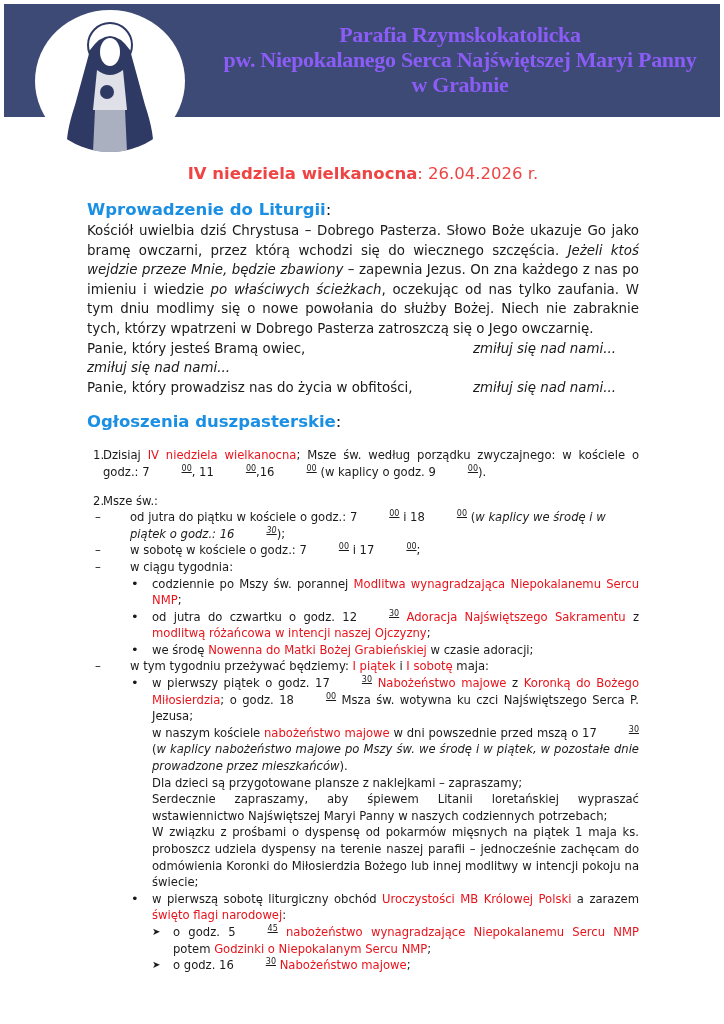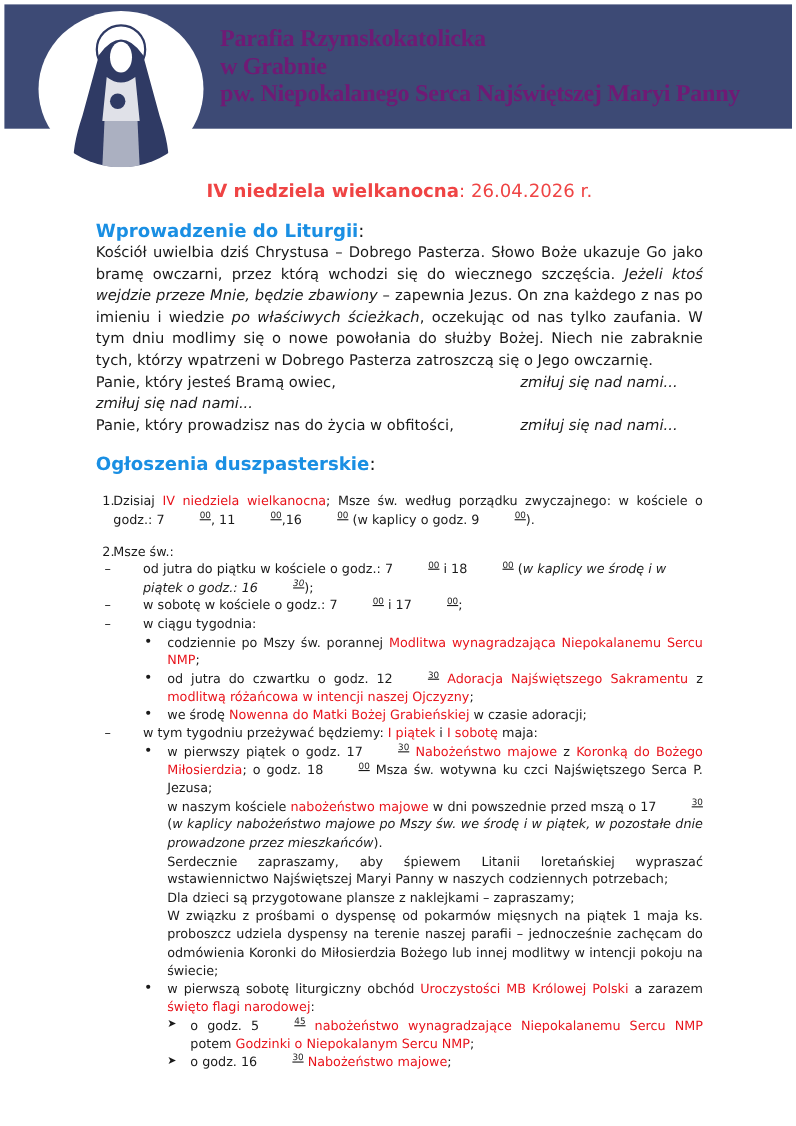--- a/index.html
+++ b/index.html
@@ -1,22 +1,22 @@
 <!DOCTYPE html>
 <html><head>
 <meta charset="utf-8">
 <style>
   html, body { margin: 0; padding: 0; background: #ffffff; }
   body { width: 724px; height: 1024px; position: relative; overflow: hidden;
          font-family: "DejaVu Sans", "Liberation Sans", sans-serif; color: #1a1a1a; }
   .banner { position: absolute; left: 4px; top: 4px; width: 716px; height: 113px; background: #3d4a75; }
   .oval { position: absolute; left: 35px; top: 10px; width: 150px; height: 142px; border-radius: 50%; background: #ffffff; overflow: hidden; }
   .oval svg { display: block; }
-  .banner-title { position: absolute; left: 200px; top: 22px; width: 520px; 
-                  font-family: "Liberation Serif", "DejaVu Serif", serif; font-weight: bold; color: #701a75;
+  .banner-title { position: absolute; left: 200px; top: 22px; width: 520px; text-align: center;
+                  font-family: "Liberation Serif", "DejaVu Serif", serif; font-weight: bold; color: #8b5cf6;
                   font-size: 22px; line-height: 25px; letter-spacing: -0.3px; }
   .content { position: absolute; left: 87px; top: 163px; width: 552px; font-size: 13.4px; line-height: 19.6px; }
   .sunday-title { text-align: center; font-size: 16.5px; line-height: 22px; color: #ef4444; margin-bottom: 14px; }
   .sunday-title b { font-weight: bold; }
   .h2 { color: #1a8fe3; font-weight: bold; font-size: 16.5px; line-height: 22px; }
   .h2 .colon { color: #1a1a1a; font-weight: normal; }
   .p { text-align: justify; }
   .red { color: #e8141c; }
   .it { font-style: italic; }
   .mt { margin-top: 9px; }
@@ -44,22 +44,22 @@
     <circle cx="75" cy="35" r="22" fill="none" stroke="#2f3a64" stroke-width="2"></circle>
     <path d="M55 40 Q75 12 95 40 L110 95 Q120 125 118 142 L32 142 Q30 125 40 95 Z" fill="#2f3a64"></path>
     <ellipse cx="75" cy="42" rx="10" ry="14" fill="#ffffff"></ellipse>
     <path d="M62 60 Q75 70 88 60 L92 100 L58 100 Z" fill="#ffffff" opacity="0.85"></path>
     <circle cx="72" cy="82" r="7" fill="#2f3a64"></circle>
     <path d="M60 100 L90 100 L92 142 L58 142 Z" fill="#ffffff" opacity="0.6"></path>
   </svg>
 </div>
 <div class="banner-title">
   <div>Parafia Rzymskokatolicka</div>
+  <div>pw. Niepokalanego Serca Najświętszej Maryi Panny</div>
   <div>w Grabnie</div>
-  <div>pw. Niepokalanego Serca Najświętszej Maryi Panny</div>
 </div>
 
 <div class="content">
   <div class="sunday-title"><b>IV niedziela wielkanocna</b><span>: 26.04.2026 r.</span></div>
 
   <div class="h2"><span>Wprowadzenie do Liturgii</span><span class="colon">:</span></div>
   <div class="p"><span>Kościół uwielbia dziś Chrystusa – Dobrego Pasterza. Słowo Boże ukazuje Go jako bramę owczarni, przez którą wchodzi się do wiecznego szczęścia. </span><span class="it">Jeżeli ktoś wejdzie przeze Mnie, będzie zbawiony</span><span> – zapewnia Jezus. On zna każdego z nas po imieniu i wiedzie </span><span class="it">po właściwych ścieżkach</span><span>, oczekując od nas tylko zaufania. W tym dniu modlimy się o nowe powołania do służby Bożej. Niech nie zabraknie tych, którzy wpatrzeni w Dobrego Pasterza zatroszczą się o Jego owczarnię.</span></div>
   <div class="kyrie">
       <span class="l">Panie, który jesteś Bramą owiec,</span>
       <span class="r">zmiłuj się nad nami...</span>
@@ -96,22 +96,22 @@
     <div class="bul"><span class="m">•</span><span>od jutra do czwartku o godz. 12</span><sup>30</sup><span> </span><span class="red">Adoracja Najświętszego Sakramentu</span><span> z </span><span class="red">modlitwą różańcowa w intencji naszej Ojczyzny</span><span>;</span></div>
 
     <div class="bul"><span class="m">•</span><span>we środę </span><span class="red">Nowenna do Matki Bożej Grabieńskiej</span><span> w czasie adoracji;</span></div>
 
     <div class="dash"><span class="m">–</span><span>w tym tygodniu przeżywać będziemy: </span><span class="red">I piątek</span><span> i </span><span class="red">I sobotę</span><span> maja:</span></div>
 
     <div class="bul"><span class="m">•</span><span>w pierwszy piątek o godz. 17</span><sup>30</sup><span> </span><span class="red">Nabożeństwo majowe</span><span> z </span><span class="red">Koronką do Bożego Miłosierdzia</span><span>; o godz. 18</span><sup>00</sup><span> Msza św. wotywna ku czci Najświętszego Serca P. Jezusa;</span></div>
 
     <div class="cont"><span>w naszym kościele </span><span class="red">nabożeństwo majowe</span><span> w dni powszednie przed mszą o 17</span><sup>30</sup><span> (</span><span class="it">w kaplicy nabożeństwo majowe po Mszy św. we środę i w piątek, w pozostałe dnie prowadzone przez mieszkańców</span><span>).</span></div>
 
+    <div class="cont">Dla dzieci są przygotowane plansze z naklejkami – zapraszamy;</div>
     <div class="cont">Serdecznie zapraszamy, aby śpiewem Litanii loretańskiej wypraszać wstawiennictwo Najświętszej Maryi Panny w naszych codziennych potrzebach;</div>
-    <div class="cont">Dla dzieci są przygotowane plansze z naklejkami – zapraszamy;</div>
     <div class="cont">W związku z prośbami o dyspensę od pokarmów mięsnych na piątek 1 maja ks. proboszcz udziela dyspensy na terenie naszej parafii – jednocześnie zachęcam do odmówienia Koronki do Miłosierdzia Bożego lub innej modlitwy w intencji pokoju na świecie;</div>
 
     <div class="bul"><span class="m">•</span><span>w pierwszą sobotę liturgiczny obchód </span><span class="red">Uroczystości MB Królowej Polski</span><span> a zarazem </span><span class="red">święto flagi narodowej</span><span>:</span></div>
 
     <div class="arr"><span class="m">➤</span><span>o godz. 5</span><sup>45</sup><span> </span><span class="red">nabożeństwo wynagradzające Niepokalanemu Sercu NMP</span><span> potem </span><span class="red">Godzinki o Niepokalanym Sercu NMP</span><span>;</span></div>
 
     <div class="arr"><span class="m">➤</span><span>o godz. 16</span><sup>30</sup><span> </span><span class="red">Nabożeństwo majowe</span><span>;</span></div>
   </div>
 </div>
 

